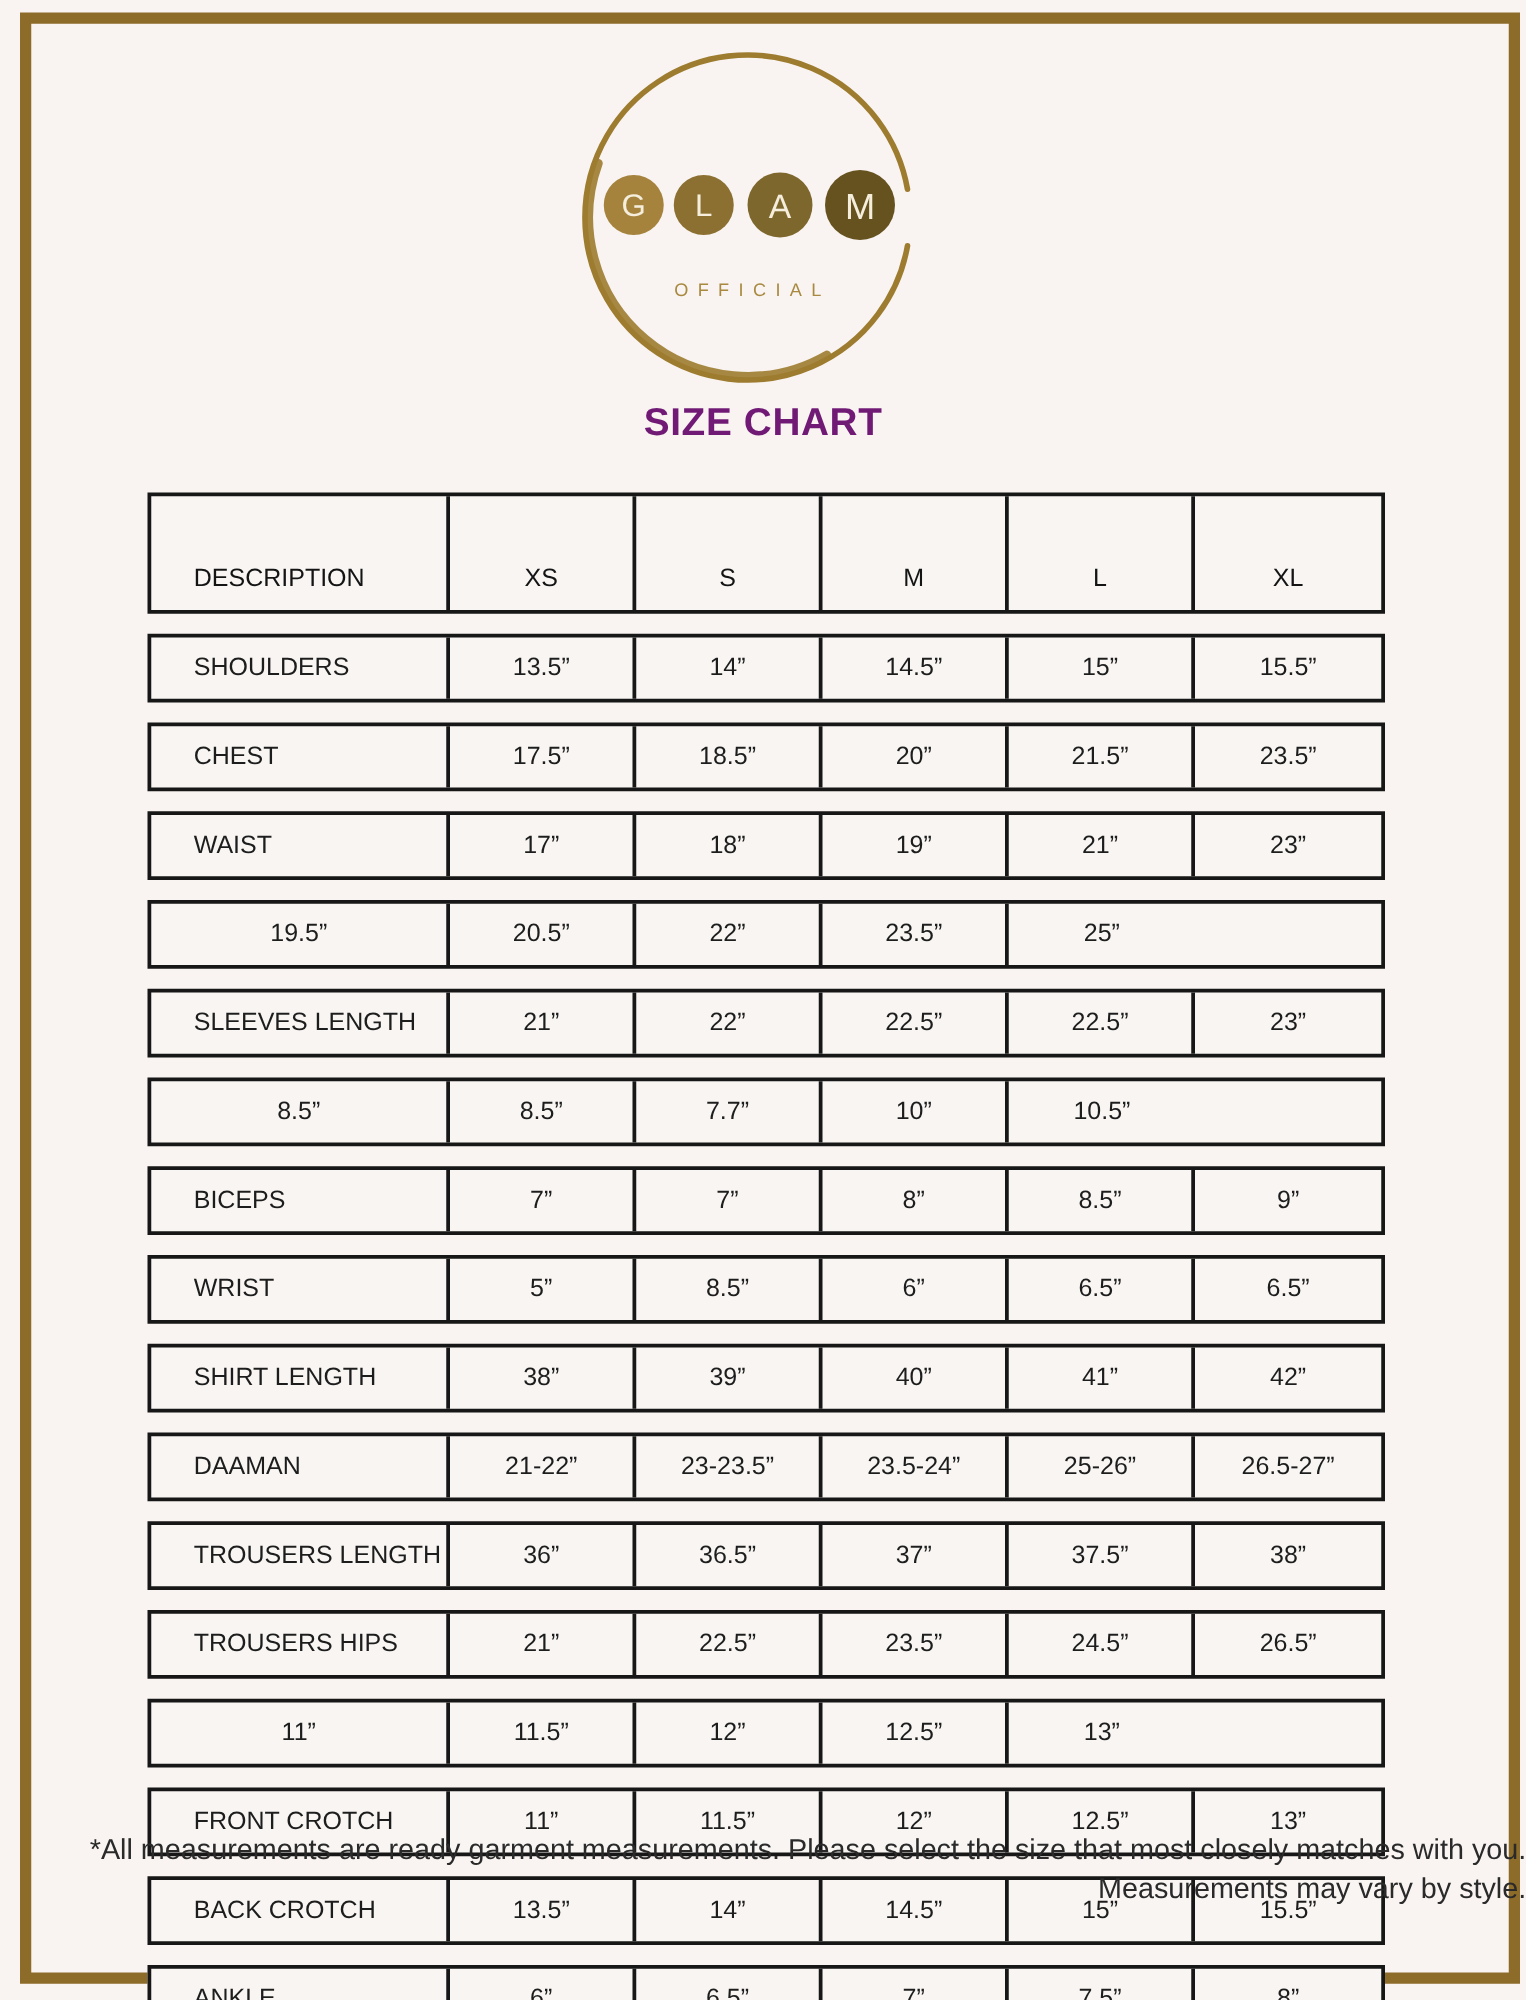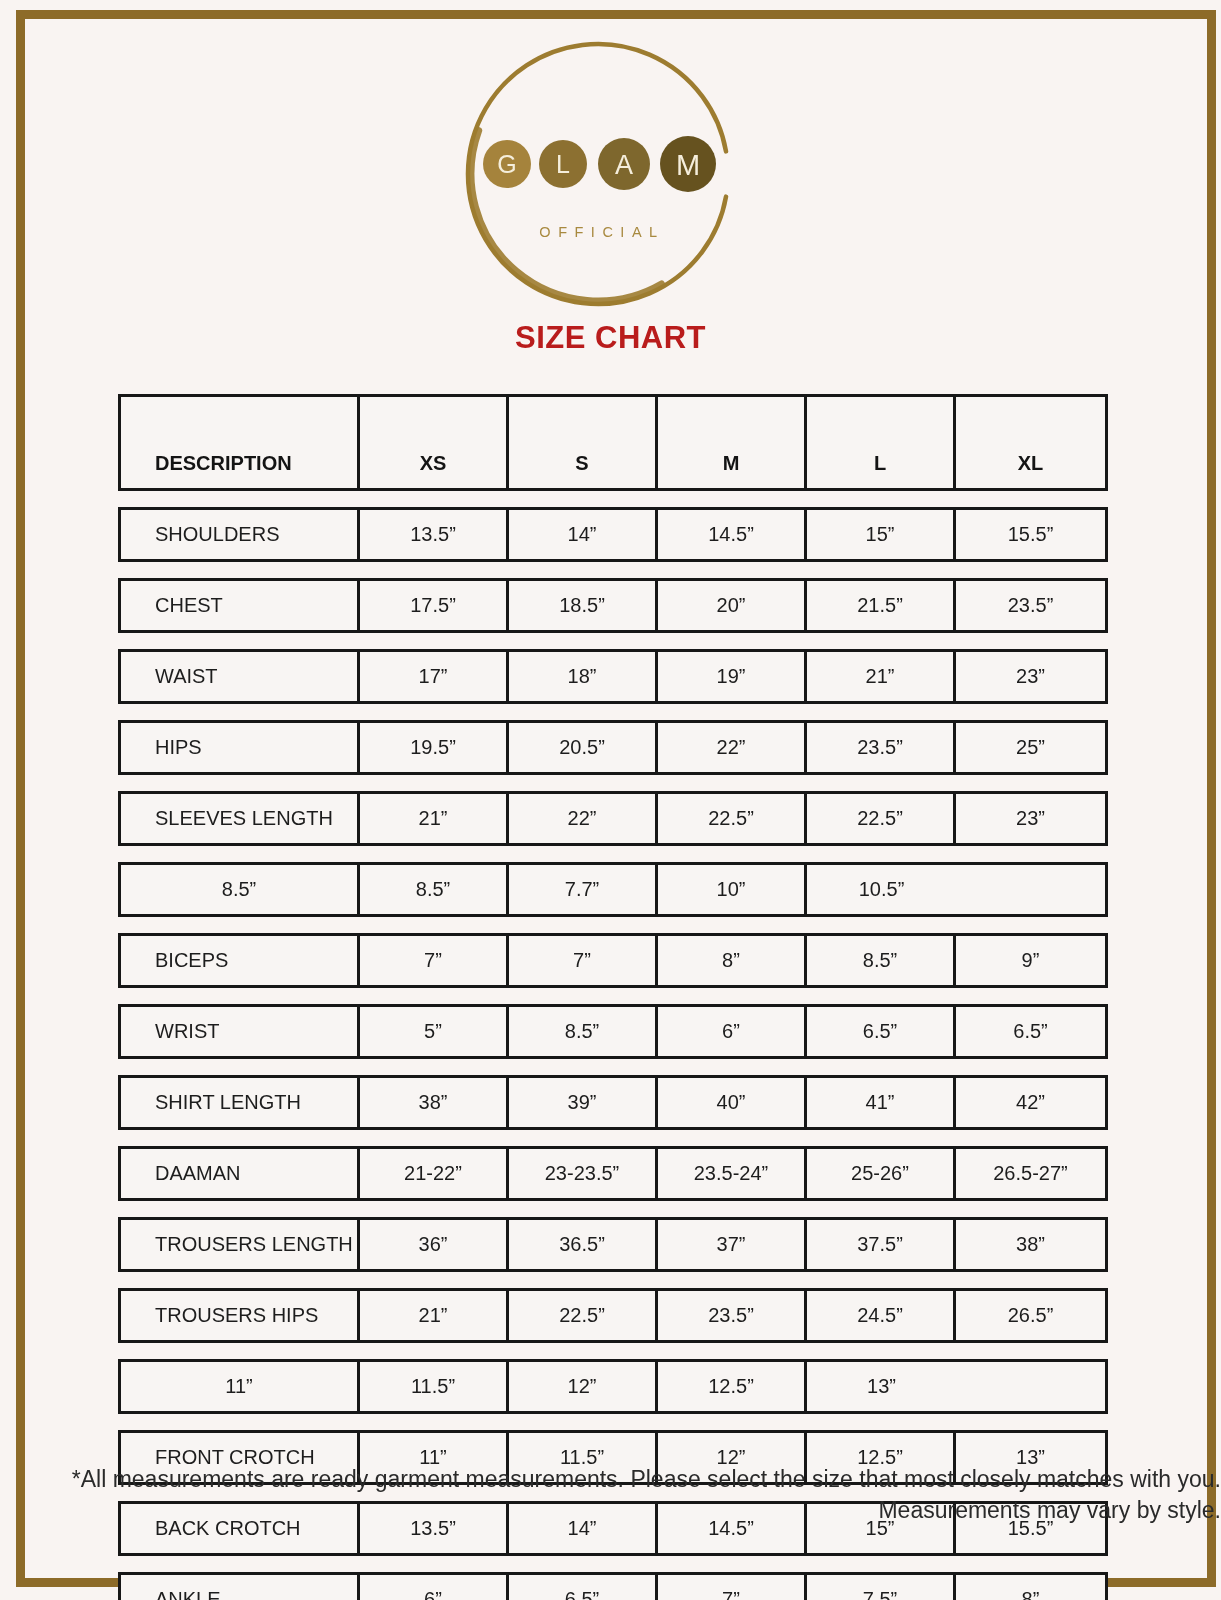--- a/index.html
+++ b/index.html
@@ -22,21 +22,21 @@
     left: 448px; top: 24px;
     width: 300px; height: 300px;
   }
   .page-title {
     position: absolute;
     top: 320px; left: 0; width: 100%;
     text-align: center;
     font-size: 31px;
     font-weight: 700;
     letter-spacing: 0.5px;
-    color: #b91c1c;
+    color: #701a75;
   }
   .size-table {
     position: absolute;
     left: 118px; top: 394px;
     width: 990px;
   }
   .t-row {
     display: grid;
     grid-template-columns: 239px repeat(5, 1fr);
     border: 3px solid #171717;
@@ -54,21 +54,21 @@
     font-size: 20px;
     color: #1d1d1d;
     overflow: hidden;
   }
   .cell:last-child { border-right: none; }
   .label { justify-content: flex-start; padding-left: 34px; }
   .val { justify-content: center; }
   .t-head .cell {
     align-items: flex-end;
     padding-bottom: 13px;
-    font-weight: 700;
+    font-weight: 400;
     font-size: 20px;
     color: #141414;
   }
   .footnote {
     position: absolute;
     top: 1464px; left: 0; width: 100%;
     text-align: right;
     font-size: 23px;
     line-height: 31px;
     color: #2a2a2a;
@@ -125,21 +125,20 @@
   </div>
       <div class="t-row">
     <div class="cell label">WAIST</div>
     <div class="cell val">17”</div>
     <div class="cell val">18”</div>
     <div class="cell val">19”</div>
     <div class="cell val">21”</div>
     <div class="cell val">23”</div>
   </div>
       <div class="t-row">
-    <div class="cell label">HIPS</div>
     <div class="cell val">19.5”</div>
     <div class="cell val">20.5”</div>
     <div class="cell val">22”</div>
     <div class="cell val">23.5”</div>
     <div class="cell val">25”</div>
   </div>
       <div class="t-row">
     <div class="cell label">SLEEVES LENGTH</div>
     <div class="cell val">21”</div>
     <div class="cell val">22”</div>

